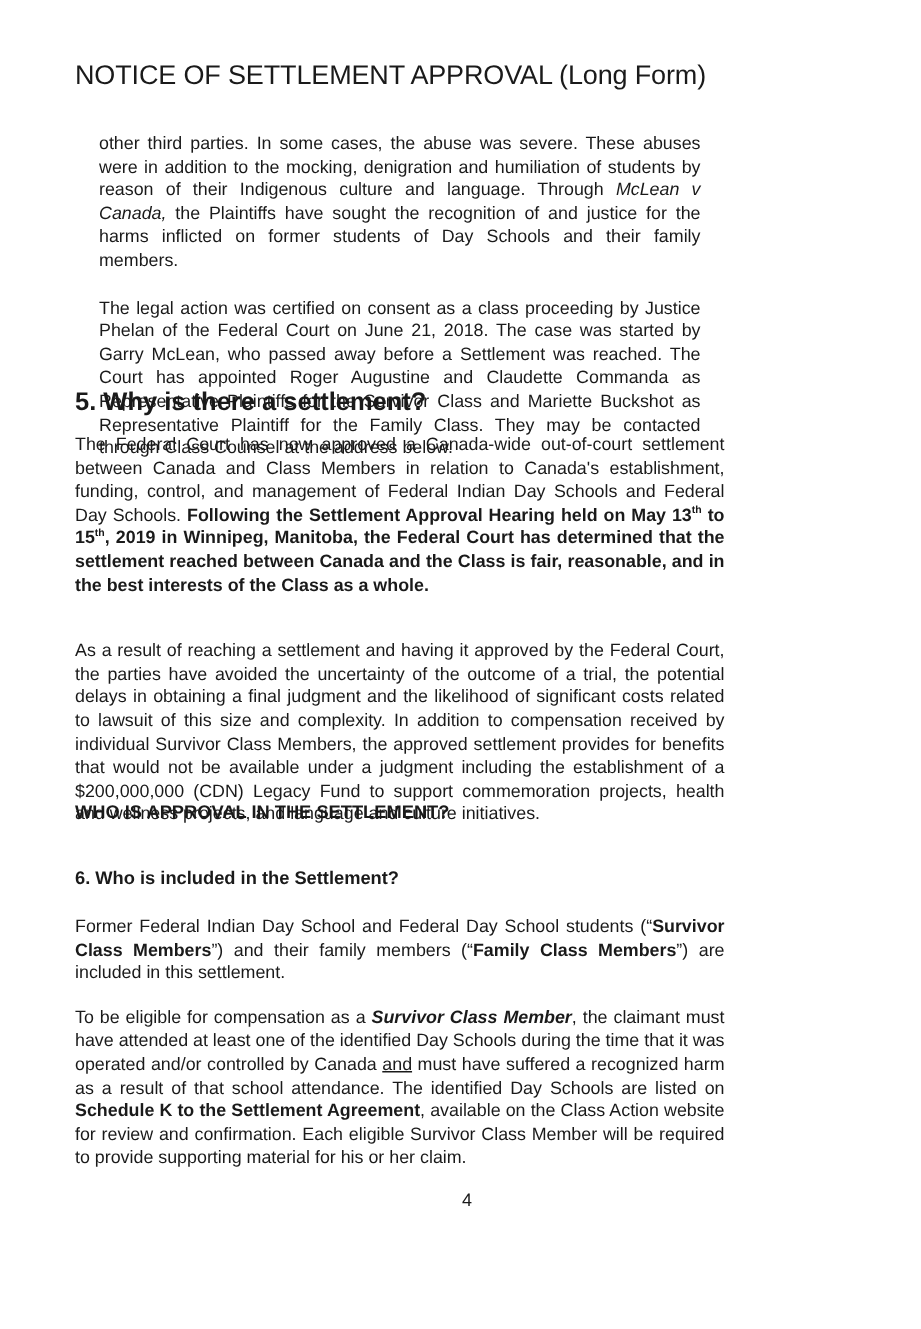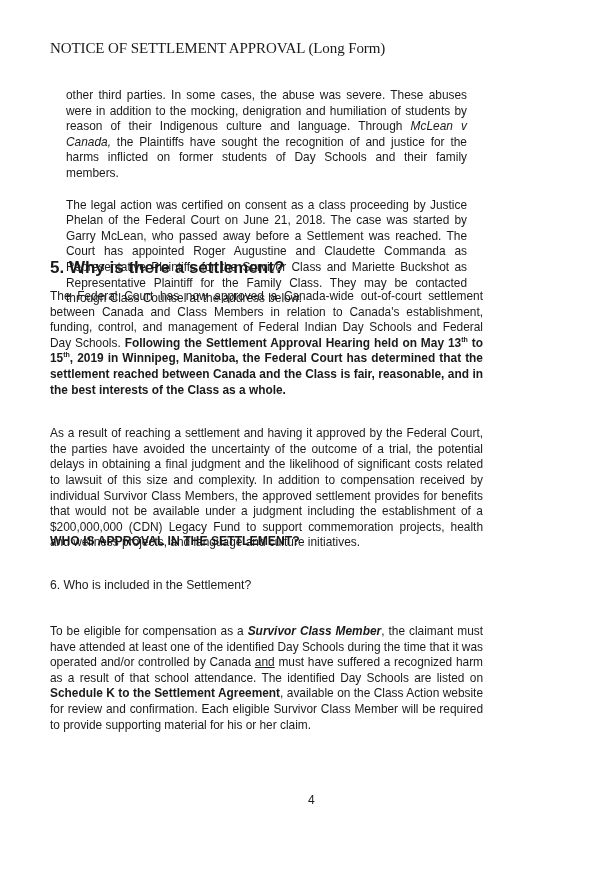--- a/index.html
+++ b/index.html
@@ -2,35 +2,35 @@
 <html><head>
   <meta charset="utf-8">
   <style>
     html, body { margin: 0; padding: 0; background: #ffffff; }
     body {
       width: 614px; height: 886px; position: relative; overflow: hidden;
       font-family: "Liberation Sans", sans-serif; color: #1a1a1a;
     }
     .page-header {
       position: absolute; left: 50px; top: 40px;
-      font-size: 15px; letter-spacing: -0.1px; font-family: Liberation Serif, serif;
+      font-size: 18px; letter-spacing: -0.1px;
     }
     .content {
       position: absolute; left: 50px; top: 72px; width: 433px;
       font-size: 11.9px; line-height: 15.6px; text-align: justify;
     }
     .content p { margin: 16px; }
     .p1 { }
     .p2 { margin-top: 14px !important; }
     .h5 { position: absolute; left: 50px; top: 258px; font-size: 17px; font-weight: bold; }
     .c2 { position: absolute; left: 50px; top: 289px; width: 433px; font-size: 11.9px; line-height: 15.6px; text-align: justify; }
     .c2 p { margin: 0; }
     .c2 .p4 { margin-top: 28px; }
     .h-who { position: absolute; left: 50px; top: 534px; font-size: 12.2px; font-weight: bold; }
-    .h6 { position: absolute; left: 50px; top: 578px; font-size: 12.2px; font-weight: normal; }
+    .h6 { position: absolute; left: 50px; top: 578px; font-size: 12.2px; font-weight: bold; }
     .c3 { position: absolute; left: 50px; top: 610px; width: 433px; font-size: 11.9px; line-height: 15.6px; text-align: justify; }
     .c3 p { margin: 0; }
     .c3 .p7 { margin-top: 14px; }
     .page-number { position: absolute; left: 308px; top: 793px; font-size: 12px; }
     b { font-weight: bold; }
     sup { font-size: 7px; line-height: 0; }
     u { }
   </style>
 </head>
 <body>
@@ -47,16 +47,17 @@
 <div class="c2">
   <p><span>The Federal Court has now approved a Canada-wide out-of-court settlement between Canada and Class Members in relation to Canada's establishment, funding, control, and management of Federal Indian Day Schools and Federal Day Schools. </span><b><span>Following the Settlement Approval Hearing held on May 13</span><sup>th</sup><span> to 15</span><sup>th</sup><span>, 2019 in Winnipeg, Manitoba, the Federal Court has determined that the settlement reached between Canada and the Class is fair, reasonable, and in the best interests of the Class as a whole.</span></b></p>
   <p class="p4">As a result of reaching a settlement and having it approved by the Federal Court, the parties have avoided the uncertainty of the outcome of a trial, the potential delays in obtaining a final judgment and the likelihood of significant costs related to lawsuit of this size and complexity. In addition to compensation received by individual Survivor Class Members, the approved settlement provides for benefits that would not be available under a judgment including the establishment of a $200,000,000 (CDN) Legacy Fund to support commemoration projects, health and wellness projects, and language and culture initiatives.</p>
 </div>
 
 <div class="h-who">WHO IS APPROVAL IN THE SETTLEMENT?</div>
 
 <div class="h6">6. Who is included in the Settlement?</div>
 
 <div class="c3">
+  <p><span>Former Federal Indian Day School and Federal Day School students (“</span><b>Survivor Class Members</b><span>”) and their family members (“</span><b>Family Class Members</b><span>”) are included in this settlement.</span></p>
   <p class="p7"><span>To be eligible for compensation as a </span><b><i>Survivor Class Member</i></b><span>, the claimant must have attended at least one of the identified Day Schools during the time that it was operated and/or controlled by Canada </span><u>and</u><span> must have suffered a recognized harm as a result of that school attendance. The identified Day Schools are listed on </span><b>Schedule K to the Settlement Agreement</b><span>, available on the Class Action website for review and confirmation. Each eligible Survivor Class Member will be required to provide supporting material for his or her claim.</span></p>
 </div>
 
 <div class="page-number">4</div>
 
 </body></html>

